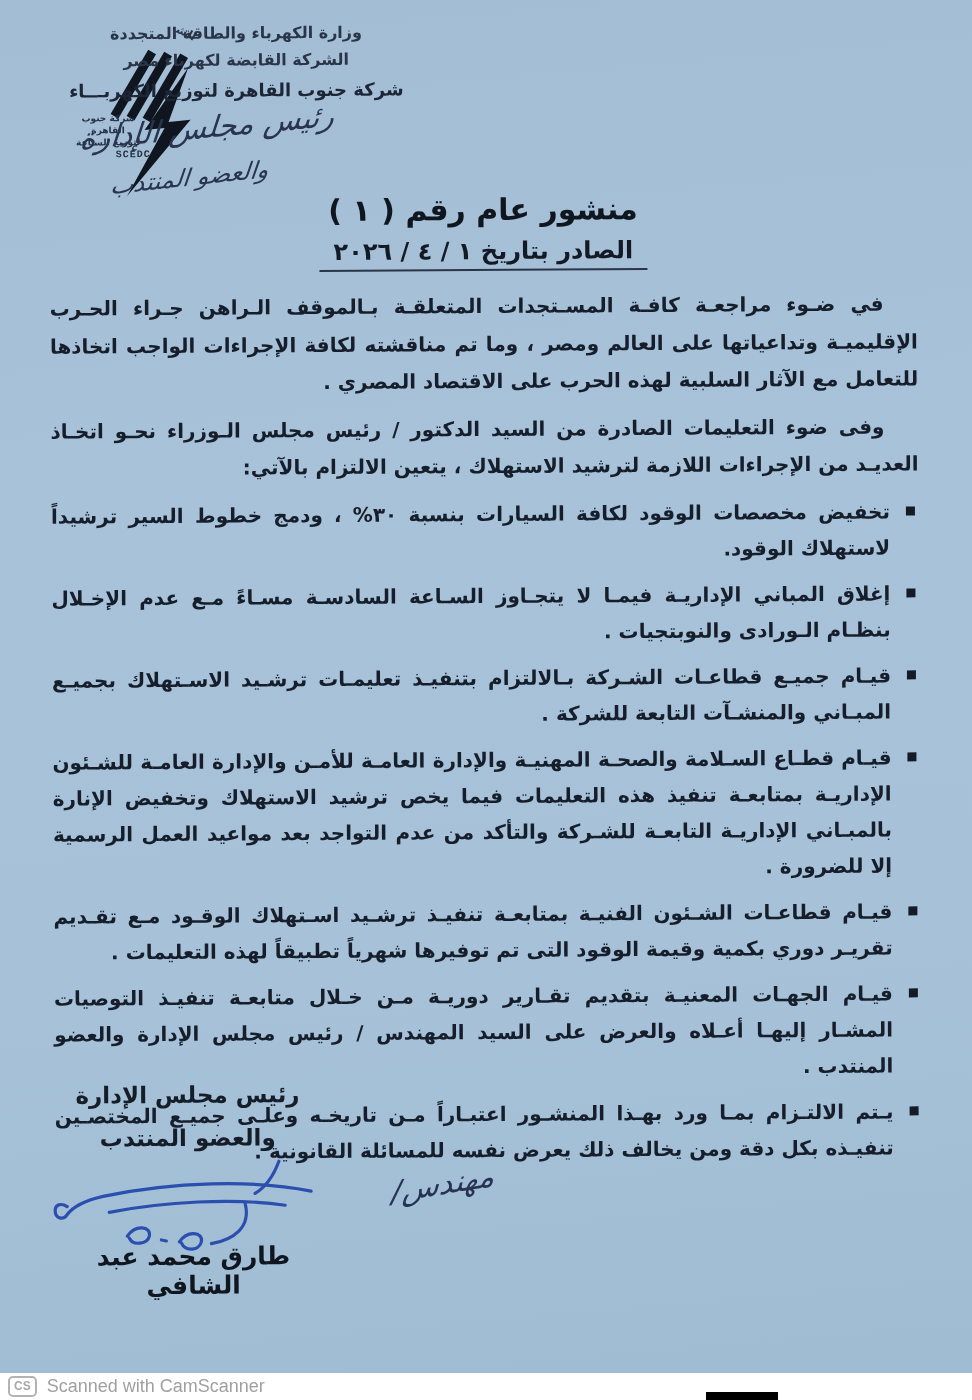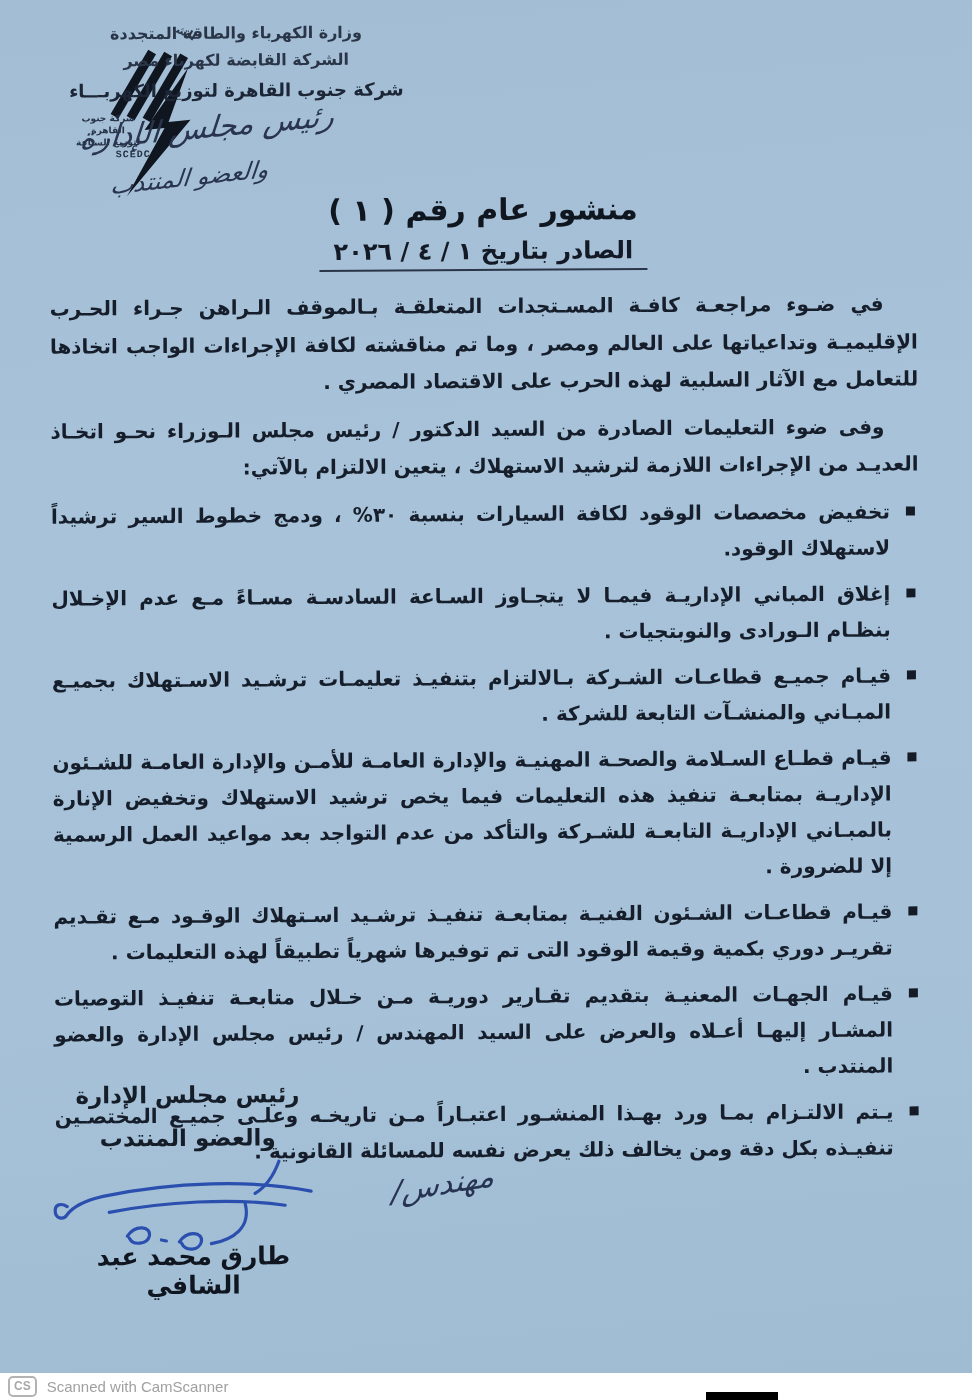--- a/index.html
+++ b/index.html
@@ -110,21 +110,21 @@
     padding-left:8px;box-sizing:border-box;
     direction:ltr;
     font-family:"Liberation Sans",sans-serif;
   }
   .cs-badge{
     border:2px solid #b3b3b3;border-radius:5px;
     color:#a8a8a8;font-size:12px;font-weight:700;
     padding:1px 4px;line-height:1.2;
     background:#fff;
   }
-  .cs-text{color:#a0a0a0;font-size:15px;}
+  .cs-text{color:#a0a0a0;font-size:18px;}
 
   .black-bar{
     position:absolute;left:706px;top:1392px;width:72px;height:8px;background:#000;
   }
 </style>
 </head>
 <body>
 
 <div class="screen">
   <div class="paper">

